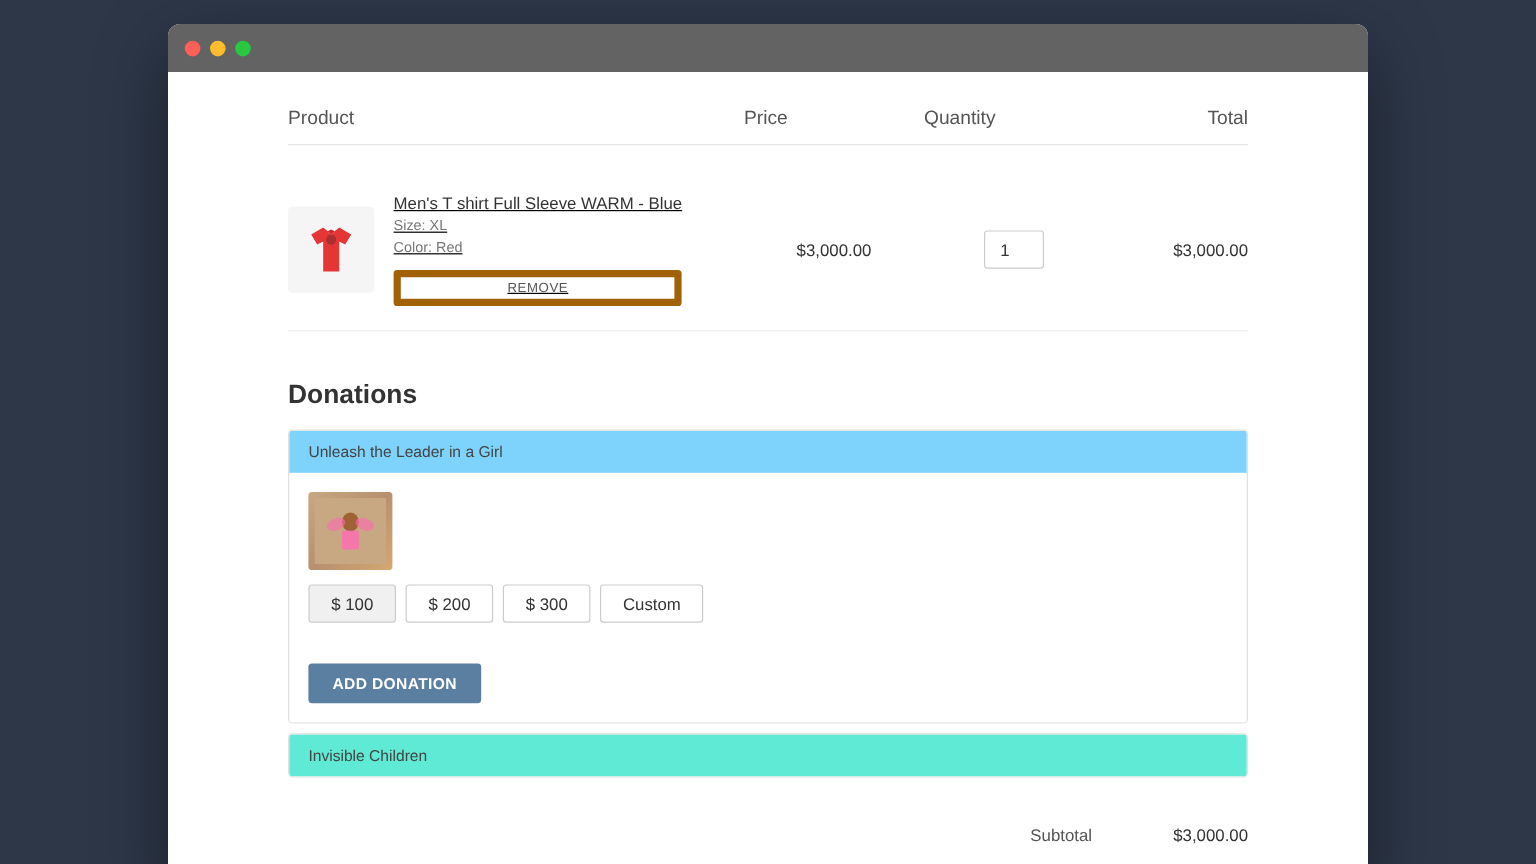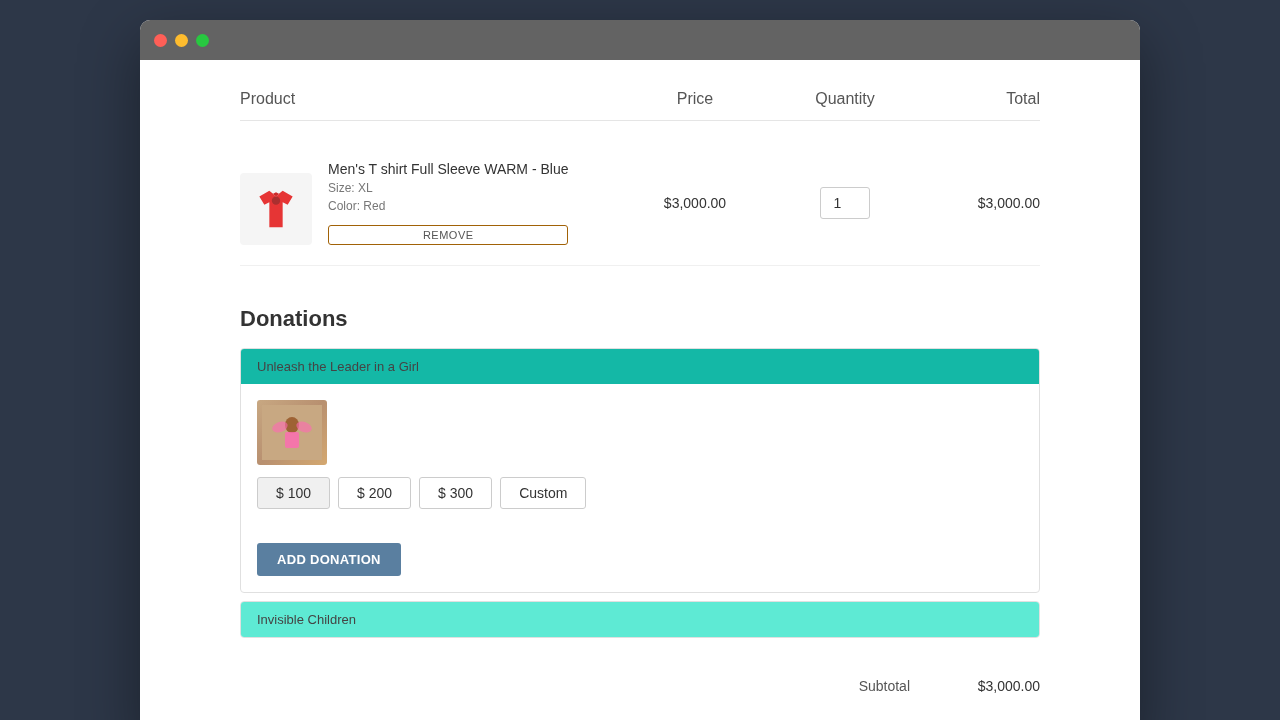--- a/index.html
+++ b/index.html
@@ -55,36 +55,37 @@
       border-bottom: 1px solid #e5e5e5;
       margin-bottom: 20px;
     }
 
     .cart-header-cell {
       font-size: 16px;
       color: #555;
       font-weight: 400;
     }
 
-    .cart-header-cell.center { text-align: center; }
+    .cart-header-cell.center { }
     .cart-header-cell.right { text-align: right; }
 
     
     .cart-item {
       display: grid;
       grid-template-columns: 1fr 150px 150px 120px;
       align-items: center;
       padding: 20px 0;
       border-bottom: 1px solid #f0f0f0;
     }
 
     .product-cell {
       display: flex;
-      align-items: flex-end;
+      align-items: center;
       gap: 16px;
+      text-decoration: underline;
     }
 
     .product-image-wrapper {
       width: 72px;
       height: 72px;
       background: #f5f5f5;
       border-radius: 4px;
       overflow: hidden;
       flex-shrink: 0;
       display: flex;
@@ -112,21 +113,21 @@
 
     .product-meta {
       font-size: 12px;
       color: #777;
     }
 
     .remove-btn {
       display: inline-block;
       margin-top: 8px;
       padding: 3px 10px;
-      border: 1px solid #a16207;
+      border: 6px solid #a16207;
       border-radius: 3px;
       font-size: 11px;
       color: #555;
       background: #fff;
       cursor: pointer;
       text-transform: uppercase;
       letter-spacing: 0.5px;
     }
 
     .price-cell {
@@ -168,21 +169,21 @@
     }
 
     .donation-card {
       border: 1px solid #e0e0e0;
       border-radius: 4px;
       overflow: hidden;
       margin-bottom: 8px;
     }
 
     .donation-card-header {
-      background: #14b8a6;
+      background: #7dd3fc;
       padding: 10px 16px;
       font-size: 13px;
       color: #444;
     }
 
     .donation-card-body {
       padding: 16px;
     }
 
     .donation-image-placeholder {

